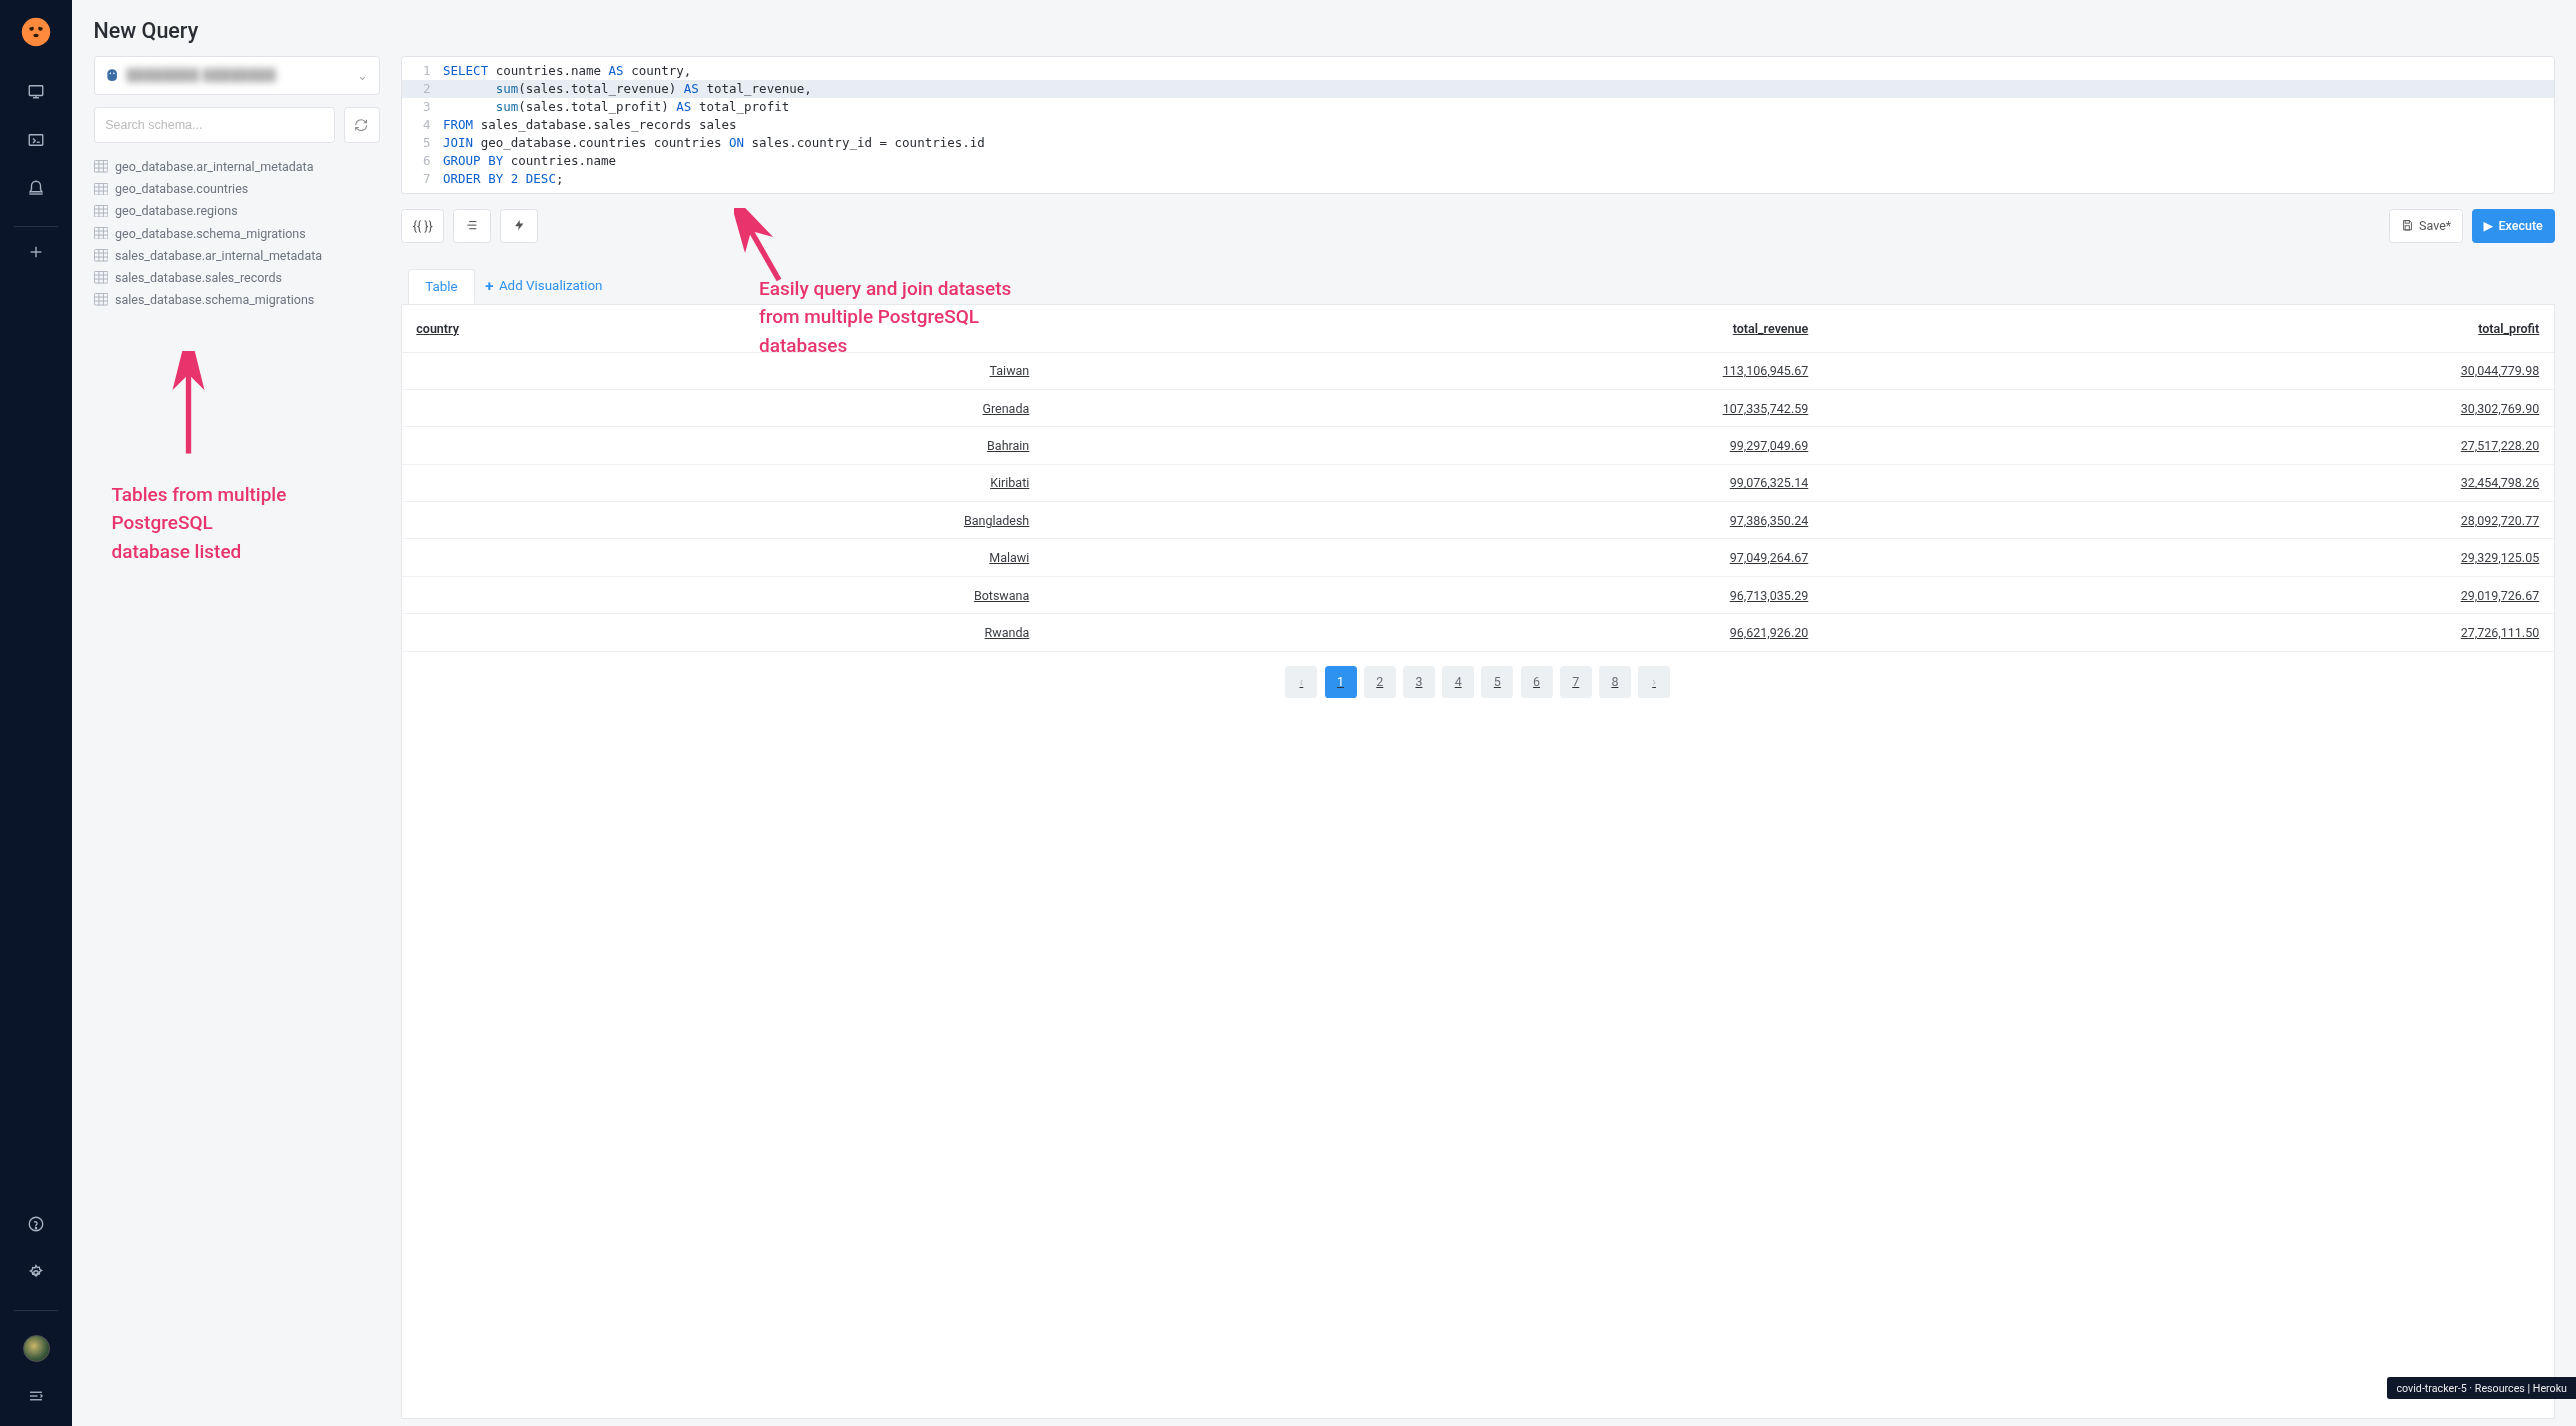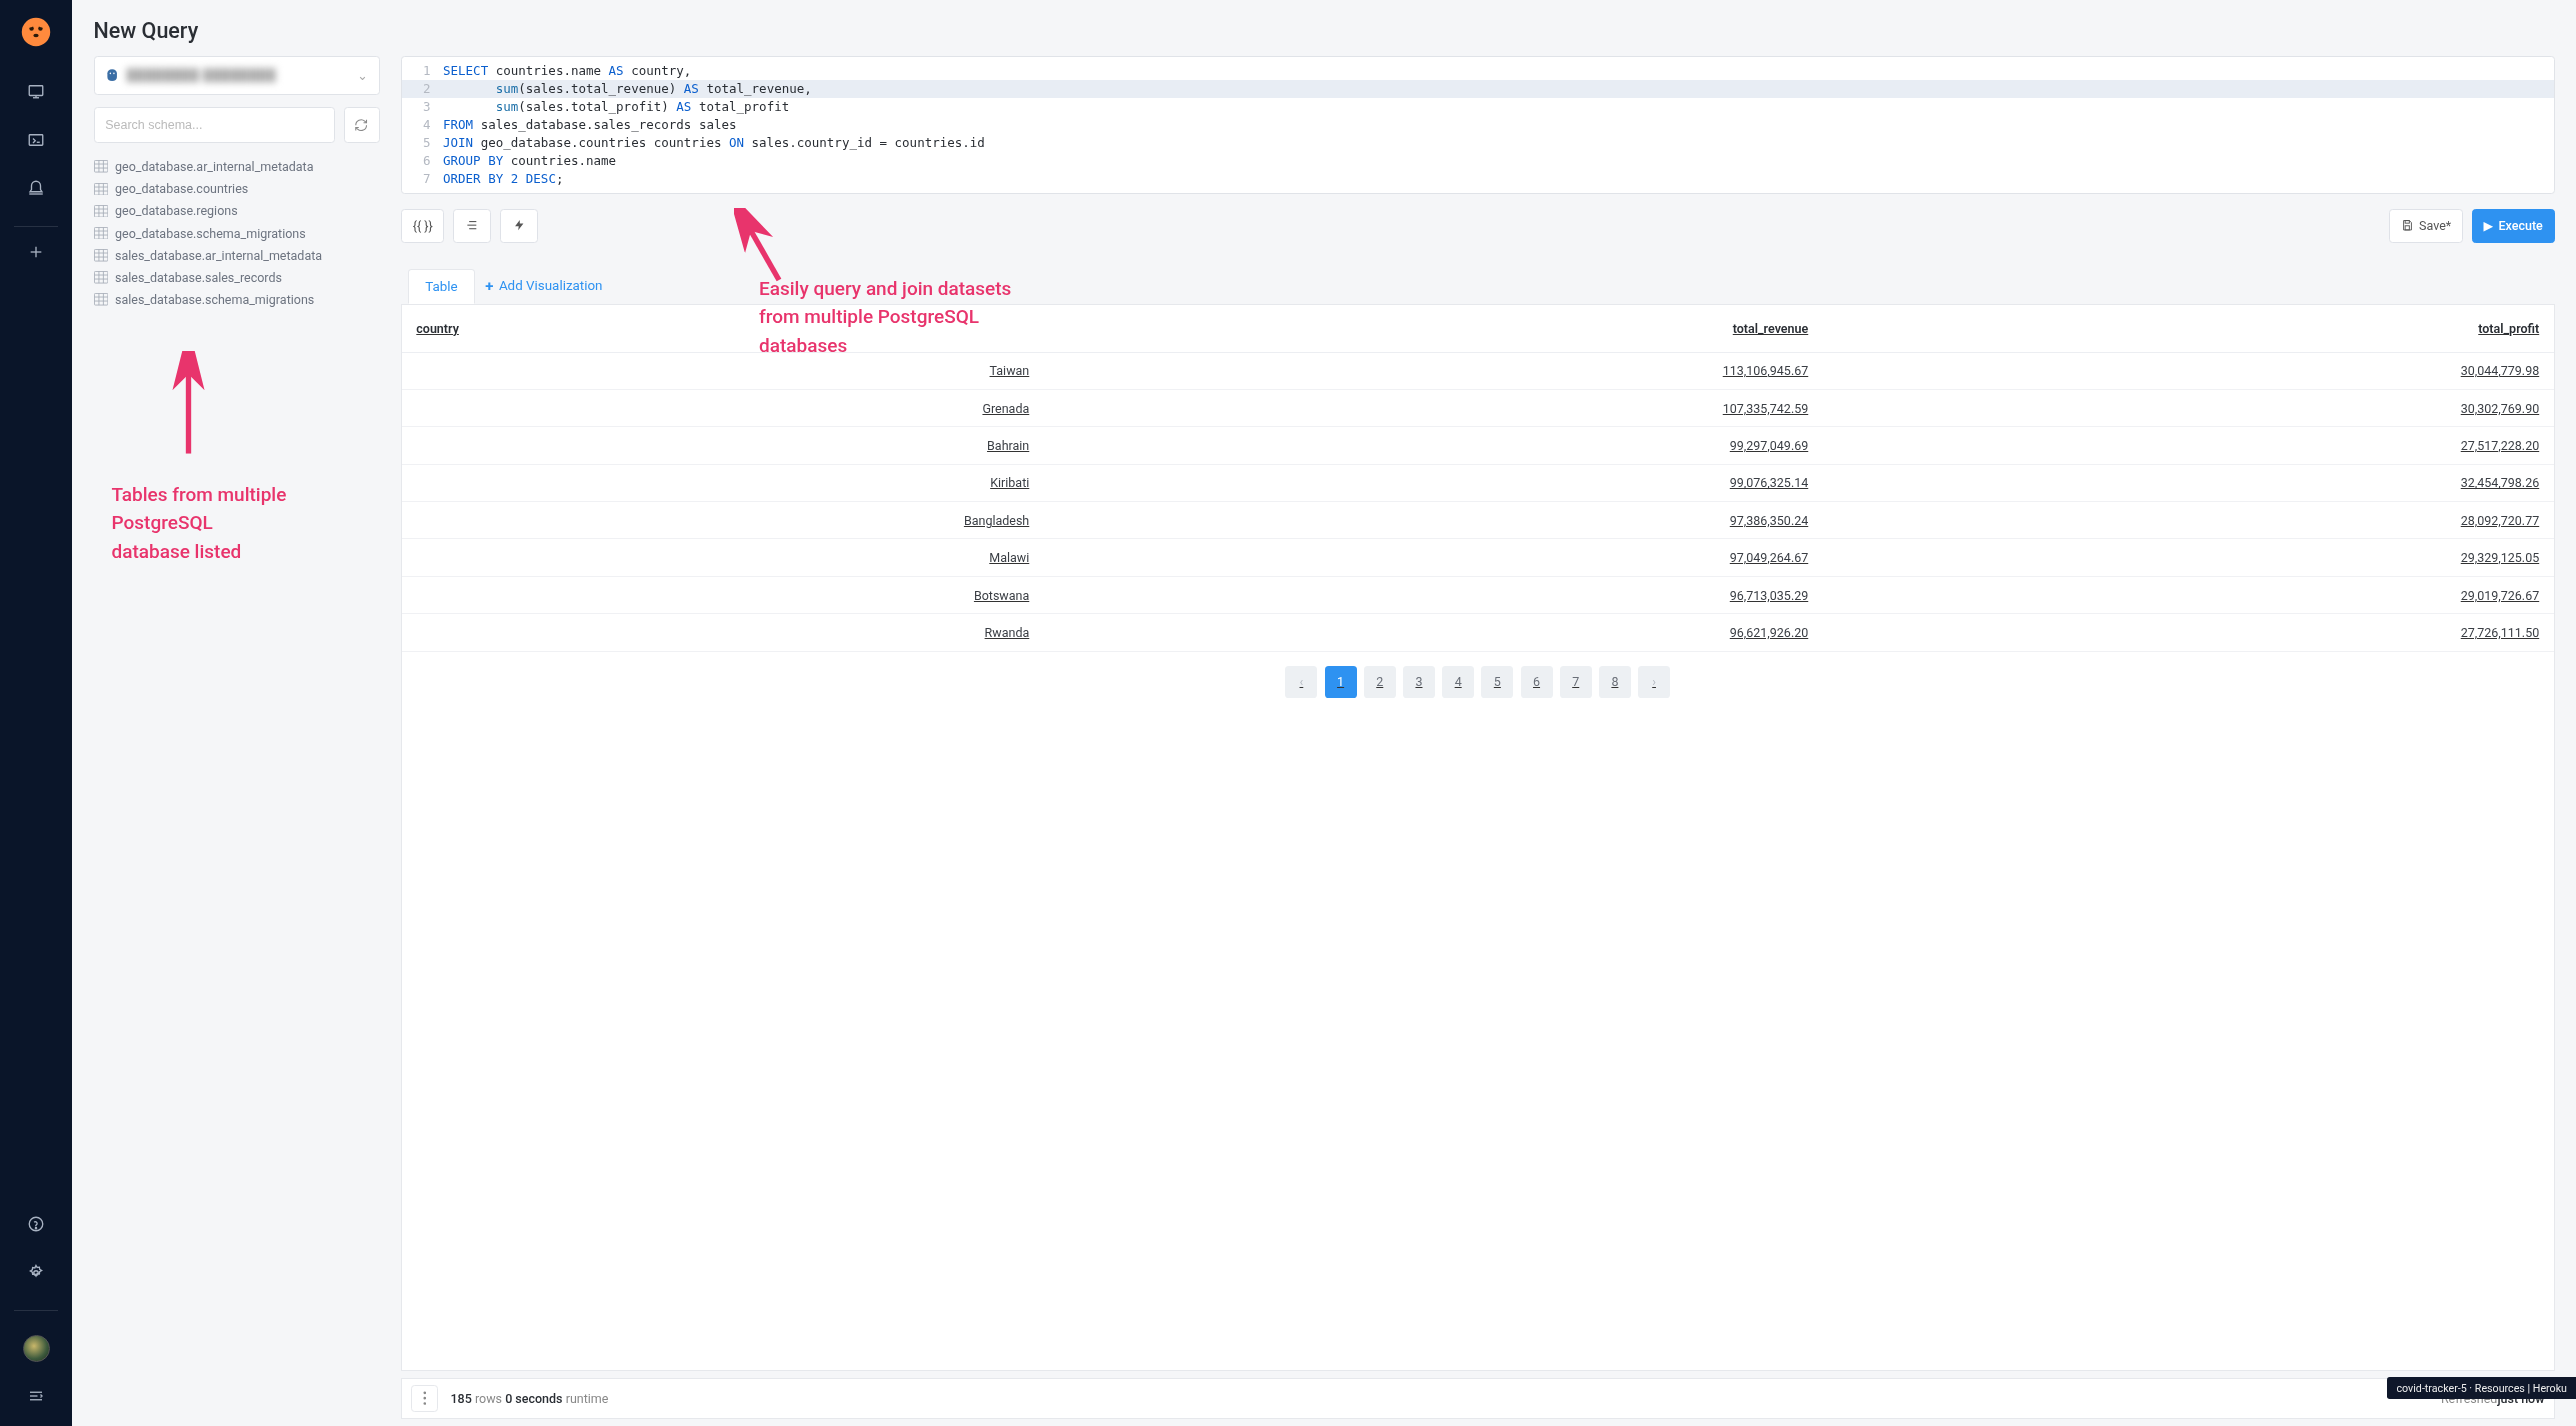--- a/index.html
+++ b/index.html
@@ -397,33 +397,20 @@
               <div class="pg-btn ">3</div>
               <div class="pg-btn ">4</div>
               <div class="pg-btn ">5</div>
               <div class="pg-btn ">6</div>
               <div class="pg-btn ">7</div>
               <div class="pg-btn ">8</div>
               <div class="pg-btn arrow">›</div>
             </div>
         </div>
 
-        <div class="status-bar">
-          <div class="kebab">
-              <svg width="3.6" height="14.3" viewBox="0 0 4 16">
-                <circle cx="2" cy="2" r="1.5" fill="#888"></circle>
-                <circle cx="2" cy="8" r="1.5" fill="#888"></circle>
-                <circle cx="2" cy="14" r="1.5" fill="#888"></circle>
-              </svg>
-            </div>
-          <span class="strong">185</span>&nbsp;<span>rows</span>&nbsp;
-          <span class="strong">0 seconds</span>&nbsp;<span>runtime</span>
-          <div class="grow"></div>
-          <span>Refreshed </span><span class="strong">just now</span>
-        </div>
 
         <div class="annot-arrow-main">
           <svg width="63" height="81" viewBox="0 0 70 90">
               <defs>
                 <marker id="ah2" markerWidth="12" markerHeight="12" refX="6" refY="3" orient="auto">
                   <polygon points="0,0 12,3 0,6 3,3" fill="#e8346c"></polygon>
                 </marker>
               </defs>
               <line x1="50" y1="80" x2="10" y2="10" stroke="#e8346c" stroke-width="6" marker-end="url(#ah2)"></line>
             </svg>

